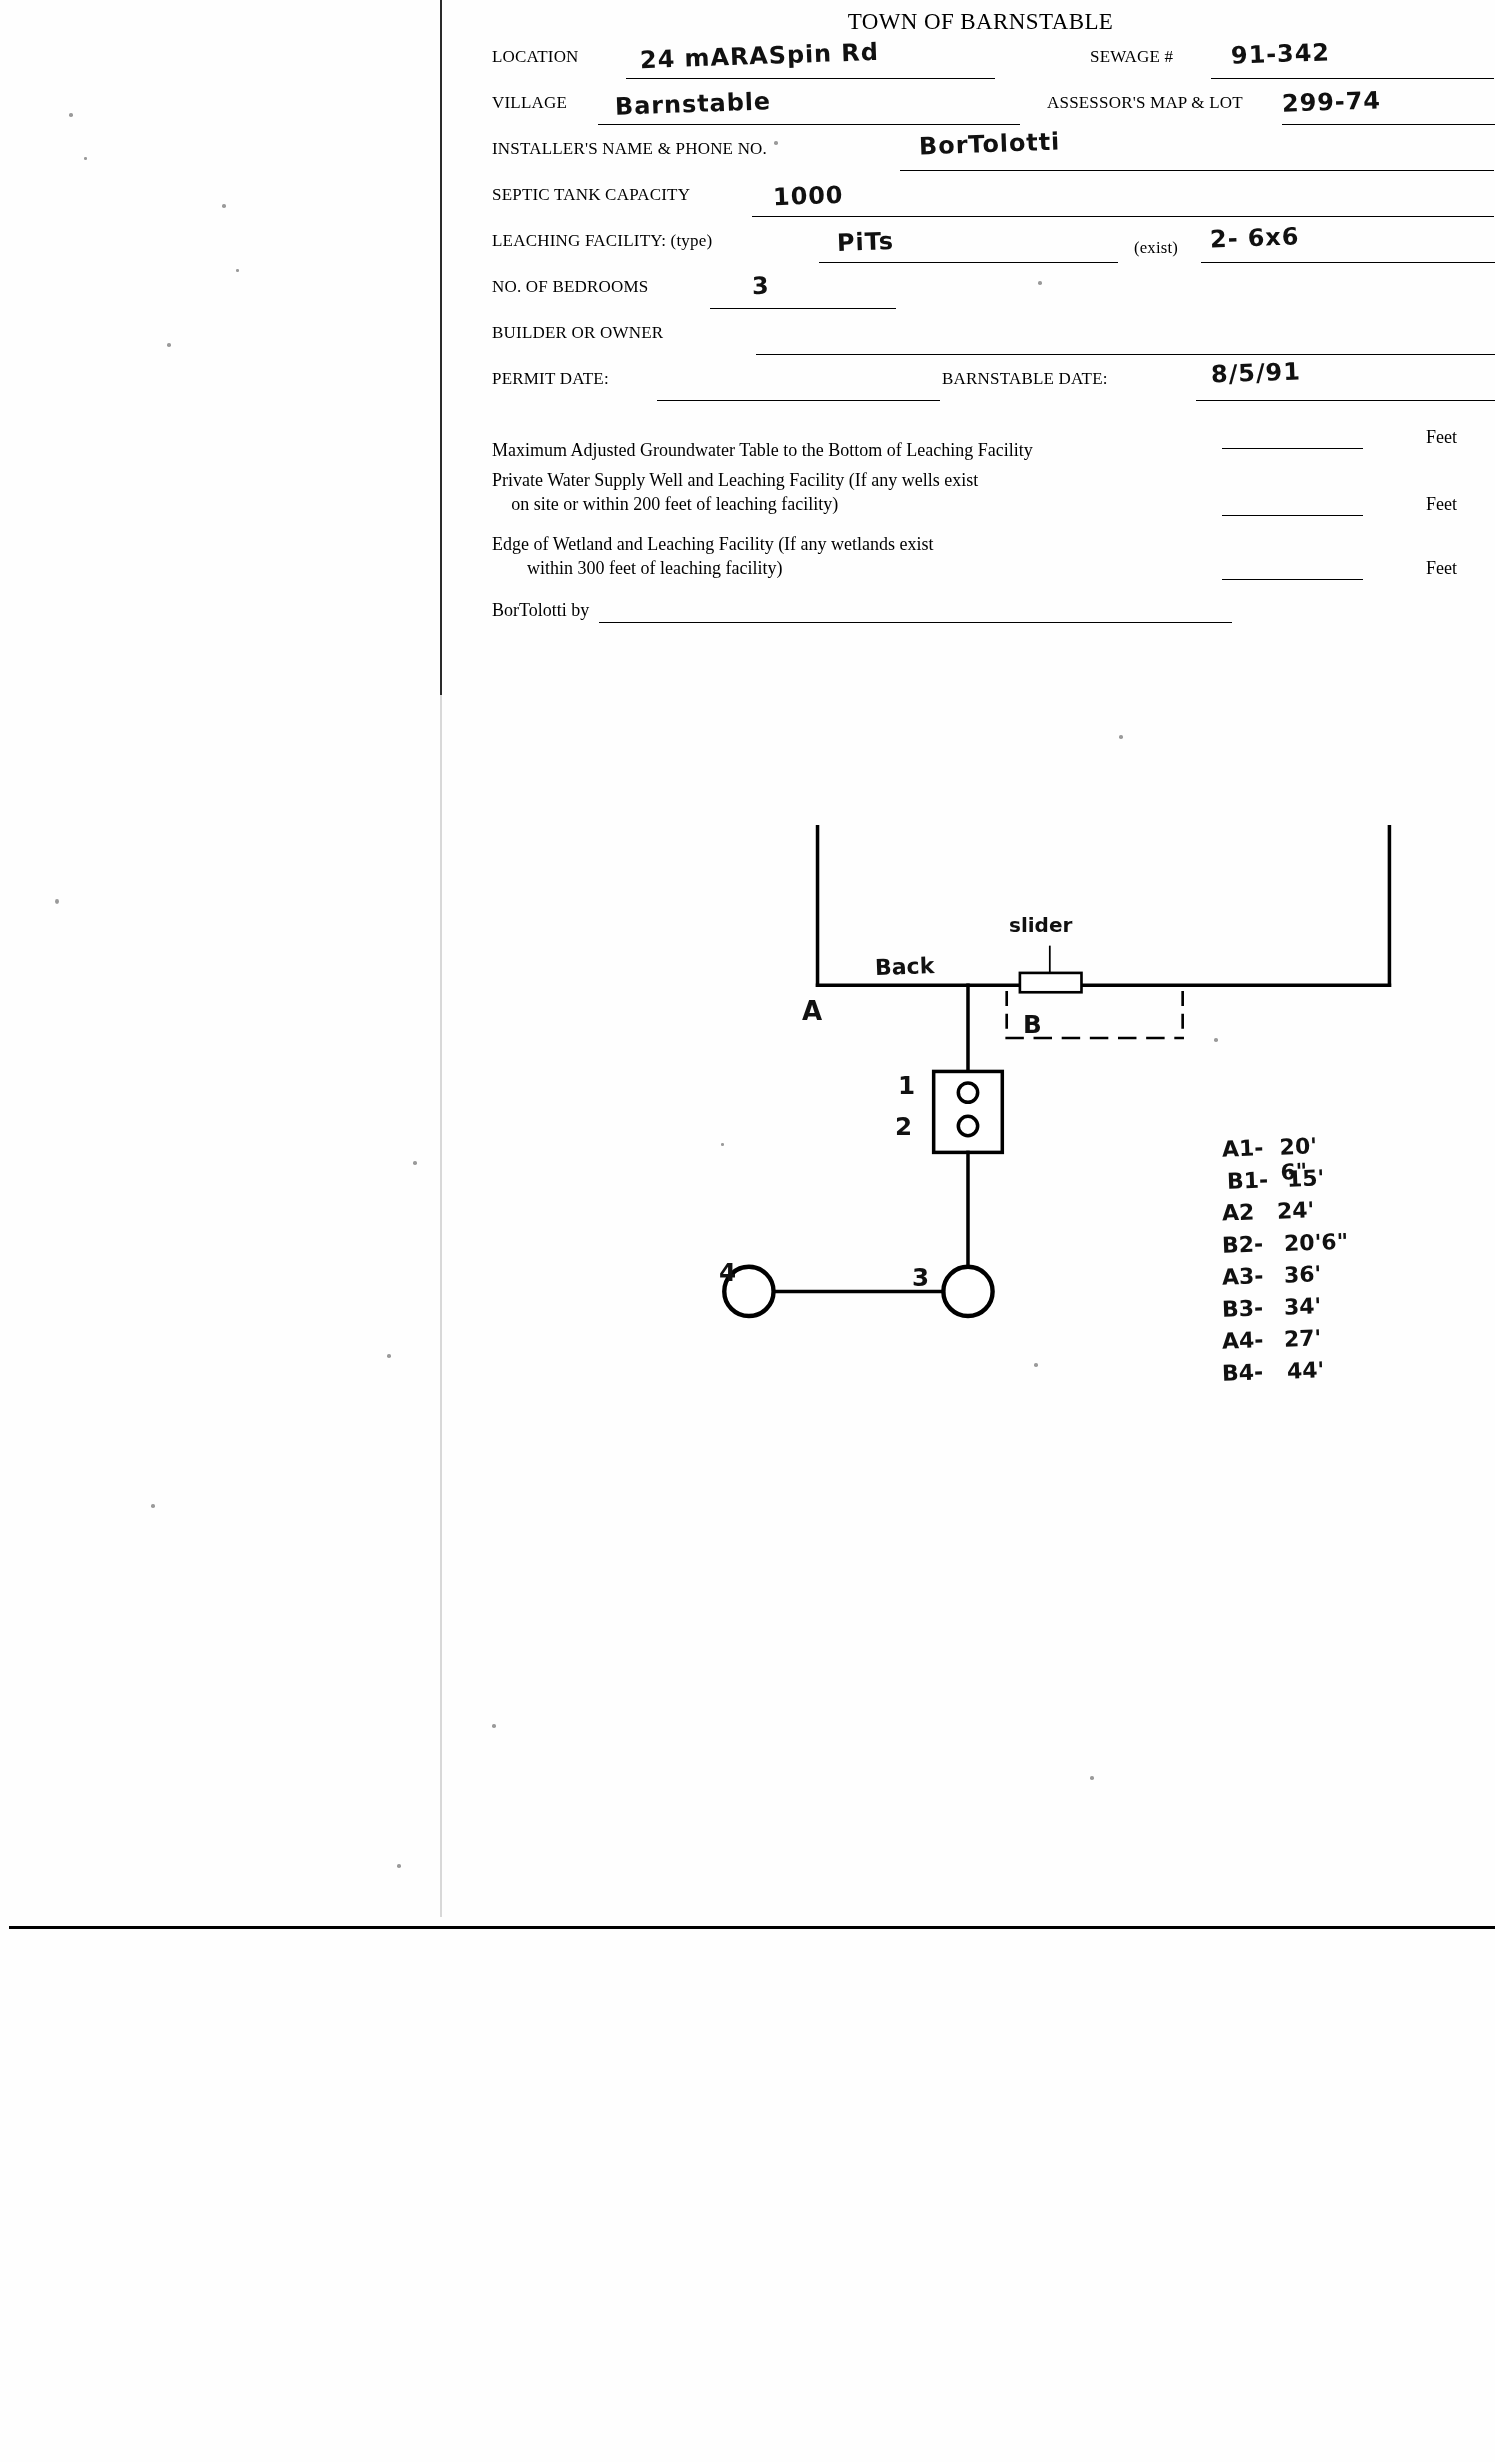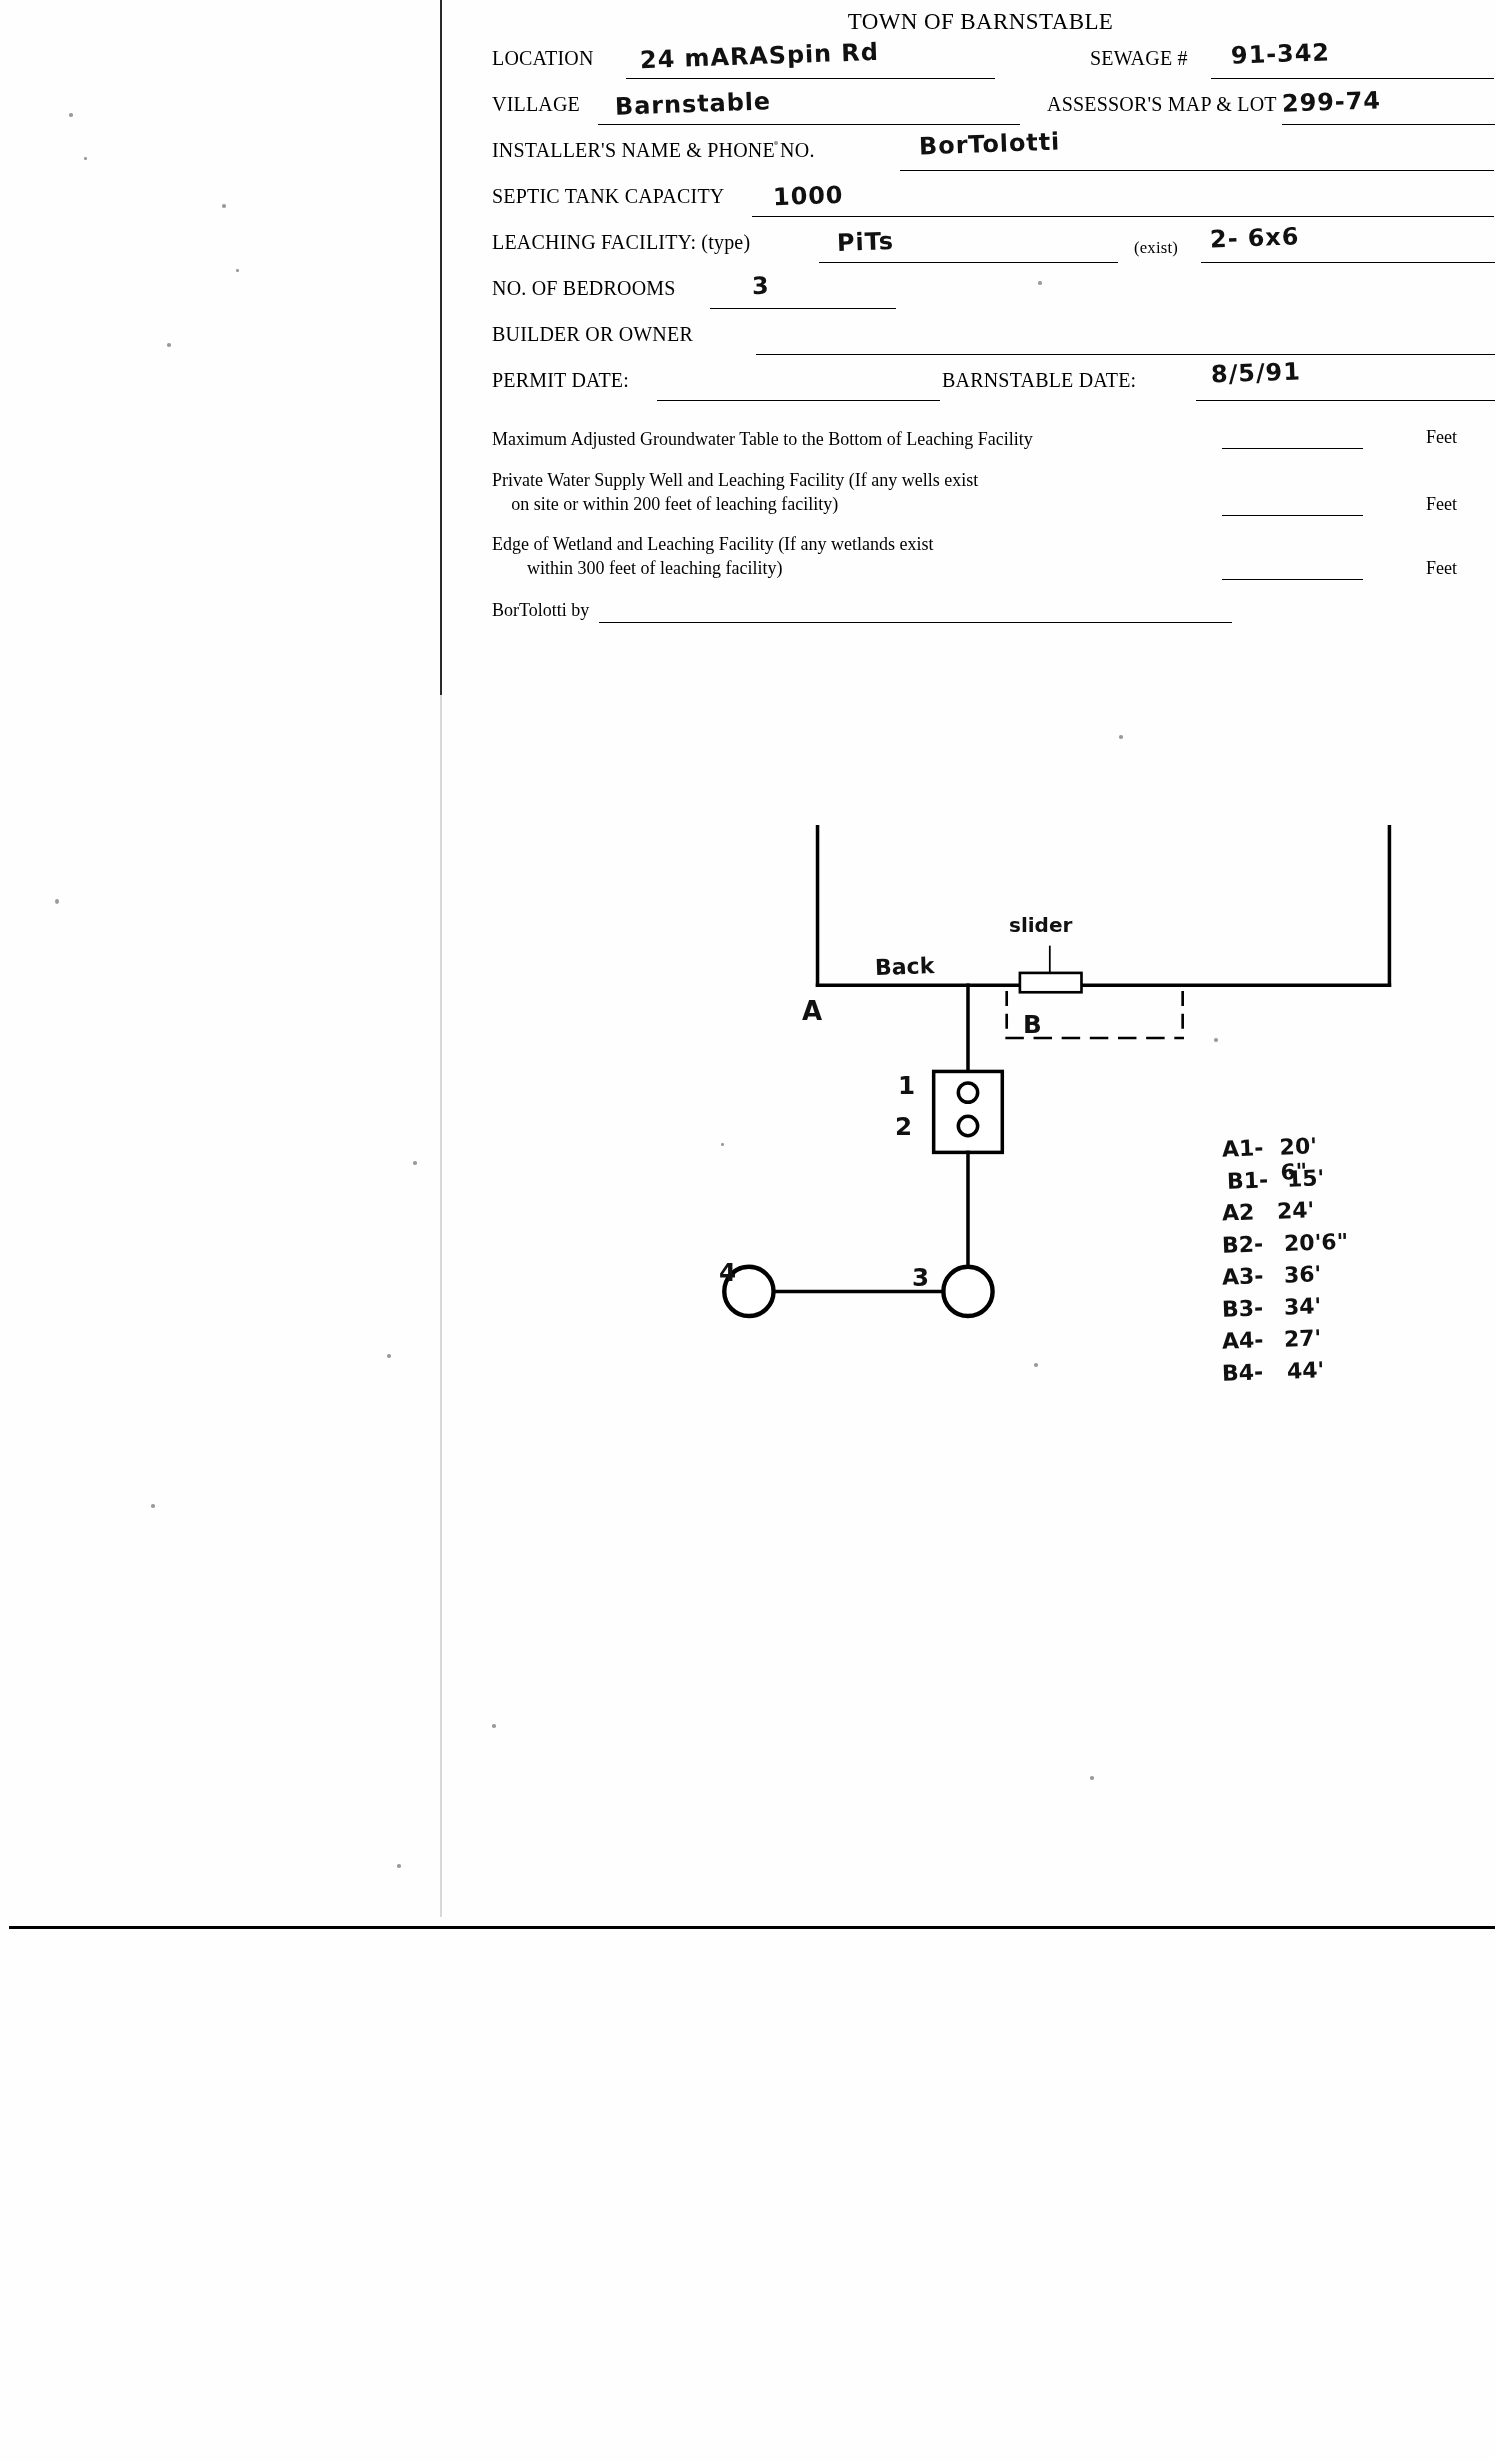--- a/index.html
+++ b/index.html
@@ -66,21 +66,21 @@
   }
 
   .row {
     position: relative;
     height: 46px;
     font-size: 21px;
     white-space: nowrap;
   }
   .lbl {
     font-family: "Liberation Serif", serif;
-    font-size: 20px;
+    font-size: 17px;
     letter-spacing: 0.2px;
   }
   .lbl-sm { font-size: 16.7px; }
 
   
   .rule {
     position: absolute;
     border-bottom: 1.8px solid #000;
     height: 0;
   }
@@ -221,21 +221,21 @@
       <span class="rule" style="left:704px; top:40px; width:299px;"></span>
       <span class="hw" style="left:719px; top:-1.8px;">8/5/91</span>
     </div>
 
   </div>
 
   <div class="sep-block">
 
 
     <div class="sep-line" style="height:42px;">
-      <span style="position:absolute; left:0; top:6px;">Maximum Adjusted Groundwater Table to the Bottom of Leaching Facility</span>
+      <span style="position:absolute; left:0; top:17px;">Maximum Adjusted Groundwater Table to the Bottom of Leaching Facility</span>
       <span class="sep-rule" style="left:730px; top:26px; width:141px;"></span>
       <span class="hw hw-sm" style="left:746px; top:-1.8px;"></span>
       <span class="feet" style="position:absolute; left:934px; top:3.5px;">Feet</span>
     </div>
 
     <div class="sep-line" style="height:58px;">
       <span style="position:absolute; left:0; top:0px;">Private Water Supply Well and Leaching Facility  (If any wells exist</span>
       <span style="position:absolute; left:19.3px; top:24px;">on site or within 200 feet of leaching facility)</span>
       <span class="sep-rule" style="left:730px; top:46px; width:141px;"></span>
       <span class="hw hw-sm" style="left:746px; top:17.6px;"></span>

